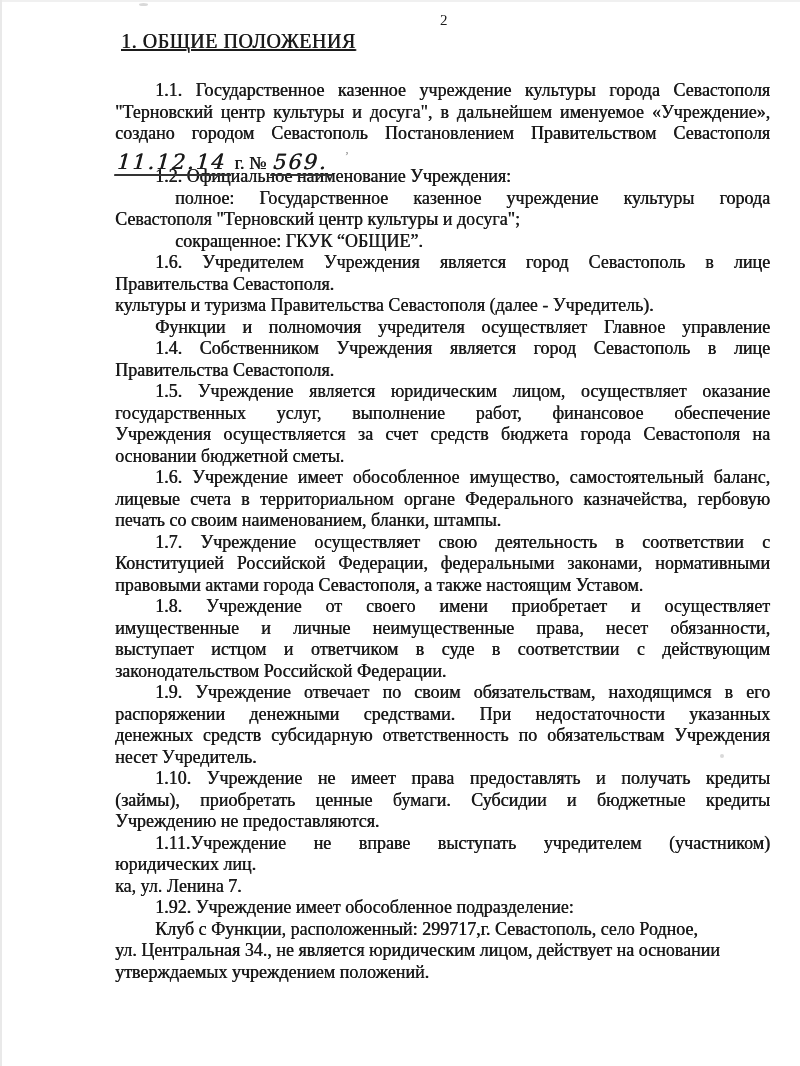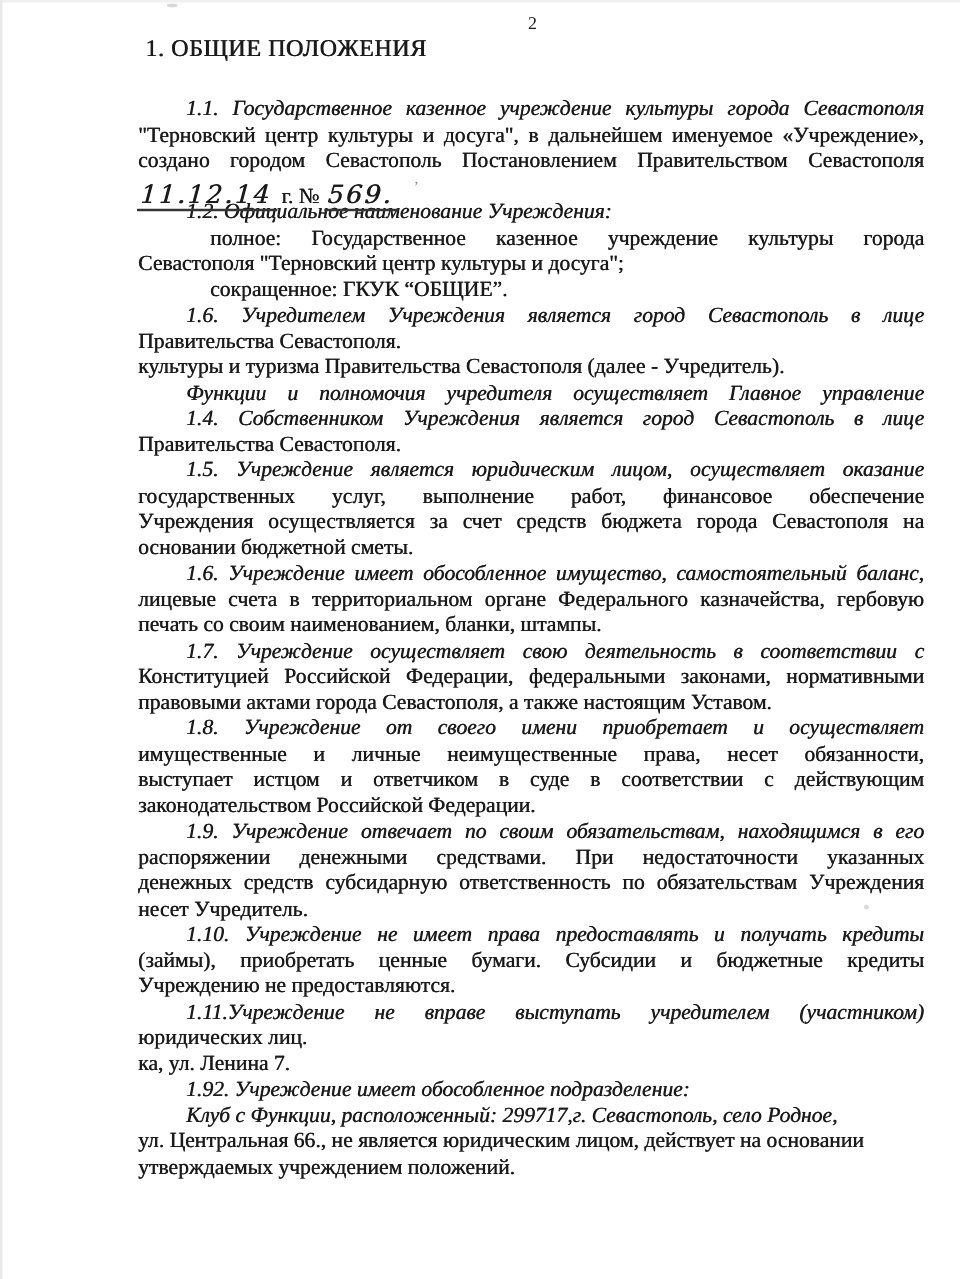--- a/index.html
+++ b/index.html
@@ -28,40 +28,41 @@
     font-size: 15px;
     letter-spacing: .5px;
   }
   .heading {
     position: absolute;
     top: 30px; left: 121px;
     font-size: 20px;
     letter-spacing: .5px;
     text-shadow: .5px 0 0 #1b1b1b;
     white-space: nowrap;
+    text-decoration: underline;
   }
   .doc-body {
     position: absolute;
     left: 115px; top: 80px;
     width: 655px;
     font-size: 18px;
     text-shadow: .4px 0 0 #1b1b1b;
   }
   .line {
     height: 21.5px;
     line-height: 21.5px;
     white-space: nowrap;
     overflow: visible;
   }
   .line.just {
     white-space: normal;
     text-align: justify;
     text-align-last: justify;
   }
-  .ind-para { padding-left: 40px; font-style: italic; }
+  .ind-para { padding-left: 40px; }
   .ind-sub  { padding-left: 60px; }
   .seg-hand {
     display: inline-block;
     font-family: "DejaVu Serif", serif;
     font-style: italic;
     font-size: 21px;
     letter-spacing: 2px;
     border-bottom: 2px solid #343434;
     padding: 0 5px 0 2px;
     transform: skewX(-4deg);
@@ -120,16 +121,16 @@
       <div class="line just">денежных средств субсидарную ответственность по обязательствам Учреждения</div>
       <div class="line">несет Учредитель.</div>
       <div class="line just ind-para">1.10. Учреждение не имеет права предоставлять и получать кредиты</div>
       <div class="line just">(займы), приобретать ценные бумаги. Субсидии и бюджетные кредиты</div>
       <div class="line">Учреждению не предоставляются.</div>
       <div class="line just ind-para">1.11.Учреждение не вправе выступать учредителем (участником)</div>
       <div class="line">юридических лиц.</div>
       <div class="line">ка, ул. Ленина 7.</div>
       <div class="line ind-para">1.92. Учреждение имеет обособленное подразделение:</div>
       <div class="line ind-para">Клуб с Функции, расположенный: 299717,г. Севастополь, село Родное,</div>
-      <div class="line">ул. Центральная 66., не является юридическим лицом, действует на основании</div>
+      <div class="line">ул. Центральная 34., не является юридическим лицом, действует на основании</div>
       <div class="line">утверждаемых учреждением положений.</div>
     </div>
 </div>
 
 </body></html>

